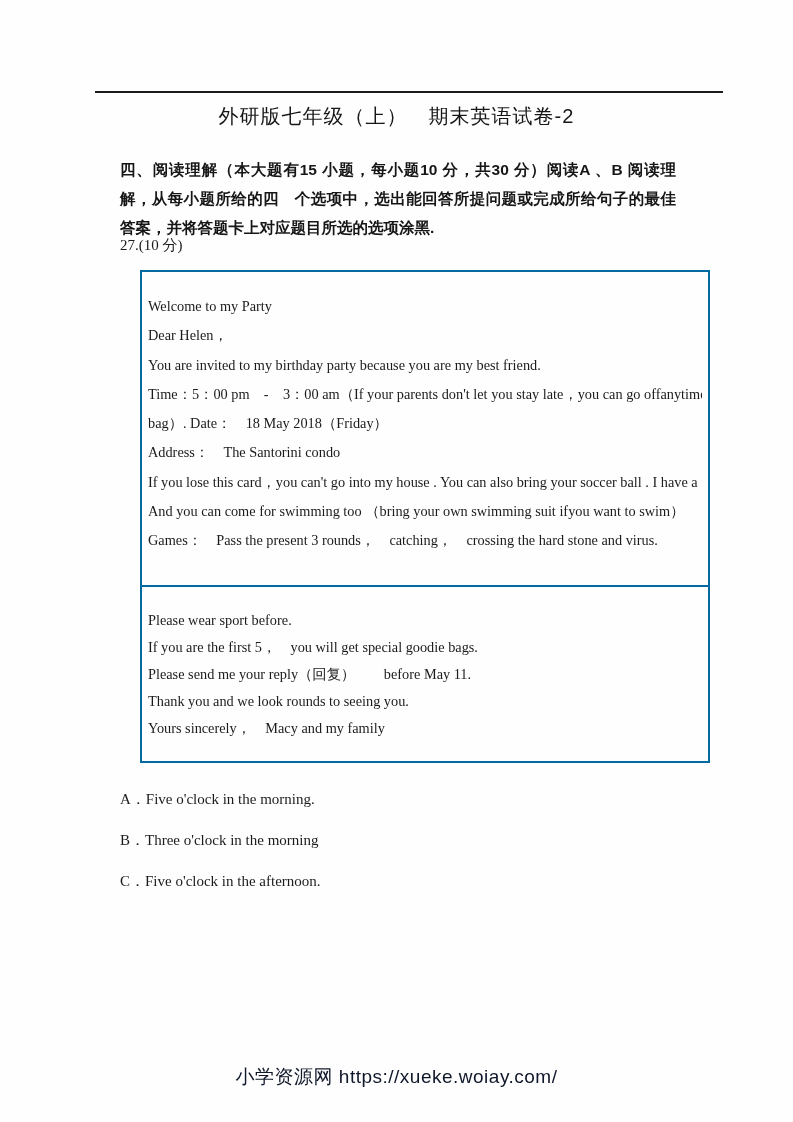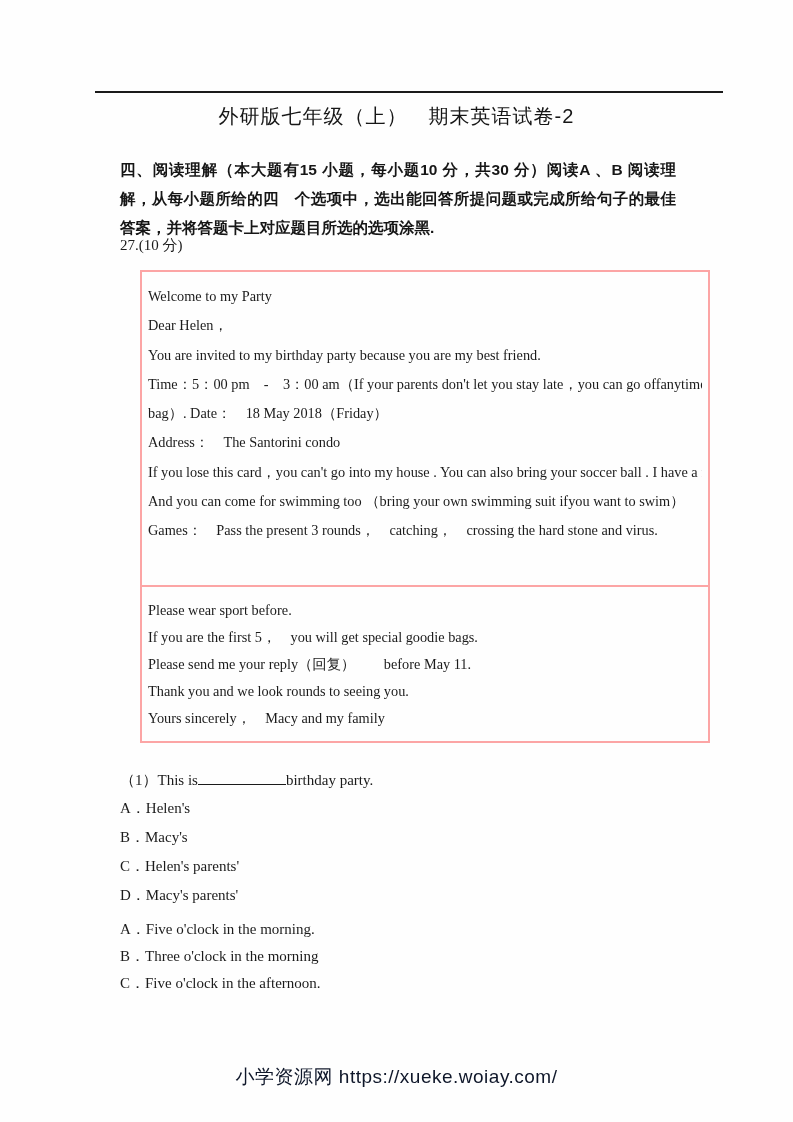--- a/index.html
+++ b/index.html
@@ -52,22 +52,22 @@
     position: absolute;
     top: 236px;
     left: 120px;
     font-size: 15px;
     color: #1b1b1b;
   }
   .text-box {
     position: absolute;
     left: 140px;
     width: 554px;
-    border: 2px solid #fca5a5;
-    padding: 10px 6px;
+    border: 2px solid #0369a1;
+    padding: 20px 6px;
     background: #fefefe;
   }
   .box-invitation { top: 270px; height: 293px; }
   .box-notes      { top: 585px; height: 134px; }
   .text-box .line {
     font-size: 14.3px;
     white-space: nowrap;
     overflow: hidden;
     color: #1b1b1b;
   }
@@ -87,20 +87,21 @@
     white-space: nowrap;
   }
   .opt-row {
     line-height: 29px;
     height: 29px;
     white-space: nowrap;
   }
   .q2-block .opt-row {
     line-height: 27px;
     height: 27px;
+    margin-top: 14px;
   }
   .blank-underline {
     display: inline-block;
     width: 88px;
     height: 13px;
     border-bottom: 1.4px solid #1b1b1b;
     vertical-align: baseline;
   }
   .q-gap { height: 6px; }
   .footer {
@@ -143,29 +144,20 @@
   <div class="text-box box-notes">
     <div class="line">Please wear sport before.</div>
     <div class="line">If you are the first 5，　you will get special goodie bags.</div>
     <div class="line">Please send me your reply（回复）　　before May 11.</div>
     <div class="line">Thank you and we look rounds to seeing you.</div>
     <div class="line">Yours sincerely，　Macy and my family</div>
   </div>
 
   <div class="questions">
 
-    <div class="q1-block">
-      <div class="q-row">
-        <span>（1）This is</span><span class="blank-underline"></span><span>birthday party.</span>
-      </div>
-      <div class="opt-row">A．Helen's</div>
-      <div class="opt-row">B．Macy's</div>
-      <div class="opt-row">C．Helen's parents'</div>
-      <div class="opt-row">D．Macy's parents'</div>
-    </div>
 
     <div class="q-gap"></div>
 
     <div class="q2-block">
       <div class="opt-row">A．Five o'clock in the morning.</div>
       <div class="opt-row">B．Three o'clock in the morning</div>
       <div class="opt-row">C．Five o'clock in the afternoon.</div>
     </div>
 
   </div>

